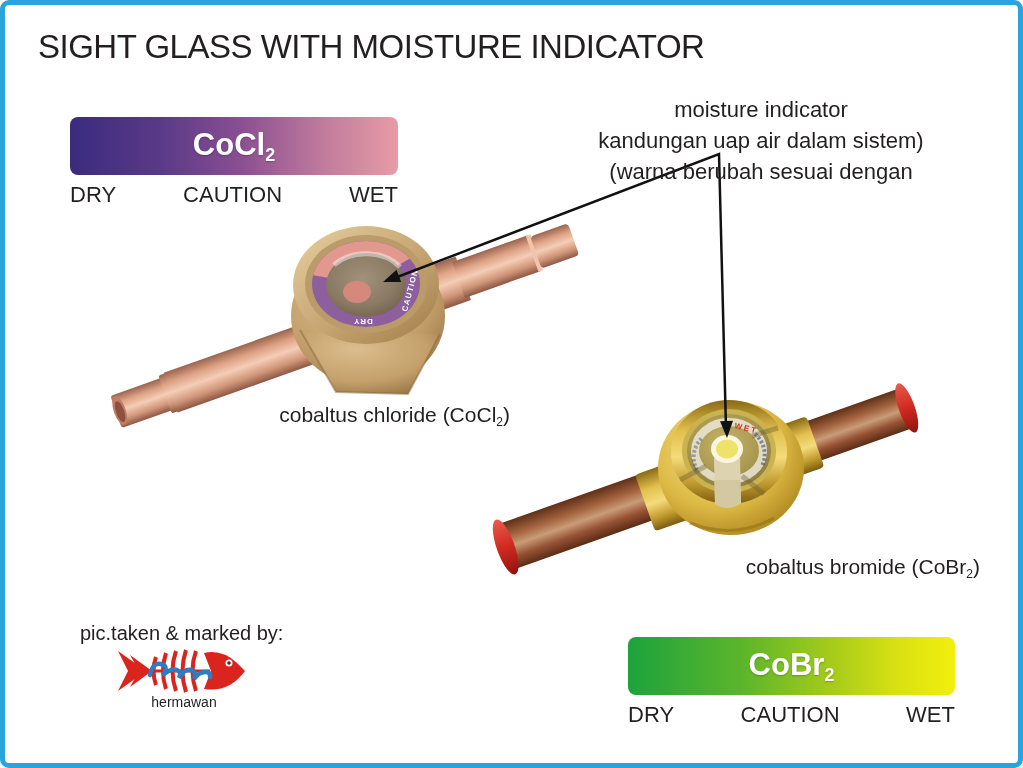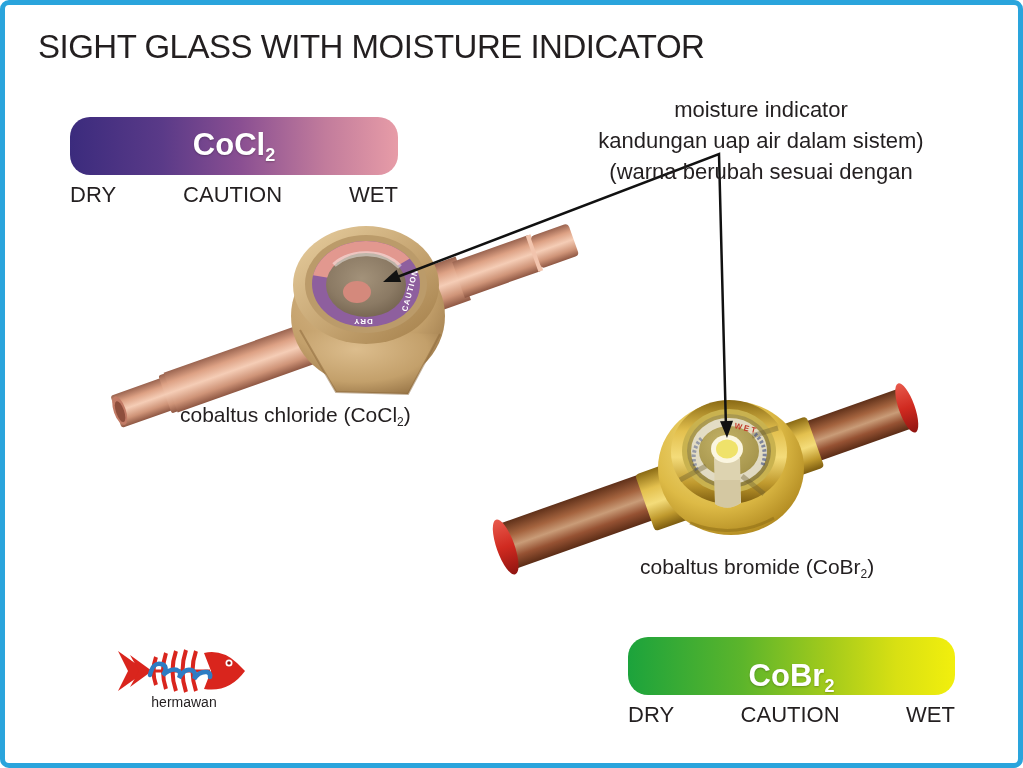--- a/index.html
+++ b/index.html
@@ -7,28 +7,28 @@
   body { font-family:"Liberation Sans", sans-serif; color:#231f20; }
   #canvas { position:relative; width:1023px; height:768px; background:#ffffff; overflow:hidden; }
   .frame { position:absolute; inset:0; border:5px solid #2aa4dc; border-radius:9px; pointer-events:none; z-index:50; }
   #art { position:absolute; left:0; top:0; width:1023px; height:768px; z-index:2; }
 
   .title { position:absolute; left:38px; top:28px; font-size:33px; letter-spacing:-0.5px; color:#231f20; white-space:nowrap; z-index:5; }
 
   .annotation { position:absolute; left:565px; top:55px; width:392px; text-align:center; font-size:22px; line-height:31px; z-index:5;margin-top:39px; }
 
   .scale { position:absolute; z-index:5; }
-  .bar { height:58px; border-radius:20px; display:flex; align-items:center; justify-content:center; }
+  .bar { height:58px; border-radius:8px; display:flex; align-items:center; justify-content:center; }
   .bar-cocl2 { background:linear-gradient(90deg,#3b2b7d 0%,#5a3a88 28%,#8a4f92 52%,#c27c9c 78%,#e79ca7 100%); }
-  .bar-cobr2 { background:linear-gradient(90deg,#1ca33c 0%,#5cb52b 35%,#a5cb1b 62%,#d8e013 82%,#f2ef0d 100%);align-items:flex-end; }
+  .bar-cobr2 { background:linear-gradient(90deg,#1ca33c 0%,#5cb52b 35%,#a5cb1b 62%,#d8e013 82%,#f2ef0d 100%); }
   .bar-formula { color:#ffffff; font-size:31px; font-weight:bold; line-height:1; text-shadow:0 1px 2px rgba(0,0,0,0.25); }
   .bar-formula sub { font-size:18px; font-weight:bold; vertical-align:-6px; }
   .bar-labels { display:flex; justify-content:space-between; margin-top:7px; font-size:22px; color:#231f20; }
 
-  .caption { position:absolute; text-align:left; font-size:21px; white-space:nowrap; z-index:5; }
+  .caption { position:absolute; text-align:right; font-size:21px; white-space:nowrap; z-index:5; }
   .caption sub { font-size:12px; vertical-align:-4px; }
 
   .attr-caption { position:absolute; left:80px; top:622px; font-size:20px; z-index:5; }
   .fish { position:absolute; left:116px; top:645px; z-index:5; }
   .attr-name { position:absolute; left:114px; top:694px; width:140px; text-align:center; font-size:14px; z-index:5; }
 
   .ringtext { font-family:"Liberation Sans",sans-serif; font-weight:bold; font-size:8px; fill:#ffffff; letter-spacing:1px; }
   .wet2 { fill:#c03a28; font-size:8px; letter-spacing:2px; }
 </style>
 </head>
@@ -198,24 +198,25 @@
     <div class="bar-labels">
       <span>DRY</span>
       <span>CAUTION</span>
       <span>WET</span>
     </div>
   </div>
 
   <div class="caption" style="left:180px; top:403px; width:330px;">
     <span>cobaltus chloride (CoCl</span><sub>2</sub><span>)</span>
   </div>
-  <div class="caption" style="left:640px; top:555px; width:320px;">
+  <div class="caption" style="left:660px; top:555px; width:320px;">
     <span>cobaltus bromide (CoBr</span><sub>2</sub><span>)</span>
   </div>
 
+  <div class="attr-caption">pic.taken &amp; marked by:</div>
   <svg class="fish" width="132" height="52" viewBox="0 0 132 52">
     <path d="M2 6 L30 26 L2 46 L12 26 Z" fill="#d9251d"></path>
     <path d="M14 10 L36 26 L14 42 L23 26 Z" fill="#d9251d"></path>
     <path d="M30 26 L94 26" stroke="#d9251d" stroke-width="3"></path>
     <path d="M40 12 Q35 26 40 40" stroke="#d9251d" stroke-width="4" fill="none"></path>
     <path d="M50 8 Q44 26 50 44" stroke="#d9251d" stroke-width="4" fill="none"></path>
     <path d="M60 6 Q53 26 60 46" stroke="#d9251d" stroke-width="4" fill="none"></path>
     <path d="M70 5 Q63 26 70 47" stroke="#d9251d" stroke-width="4" fill="none"></path>
     <path d="M80 6 Q73 26 80 46" stroke="#d9251d" stroke-width="4" fill="none"></path>
     <path d="M88 8 Q106 4 121 18 L129 26 Q113 48 88 44 L95 26 Z" fill="#d9251d"></path>

